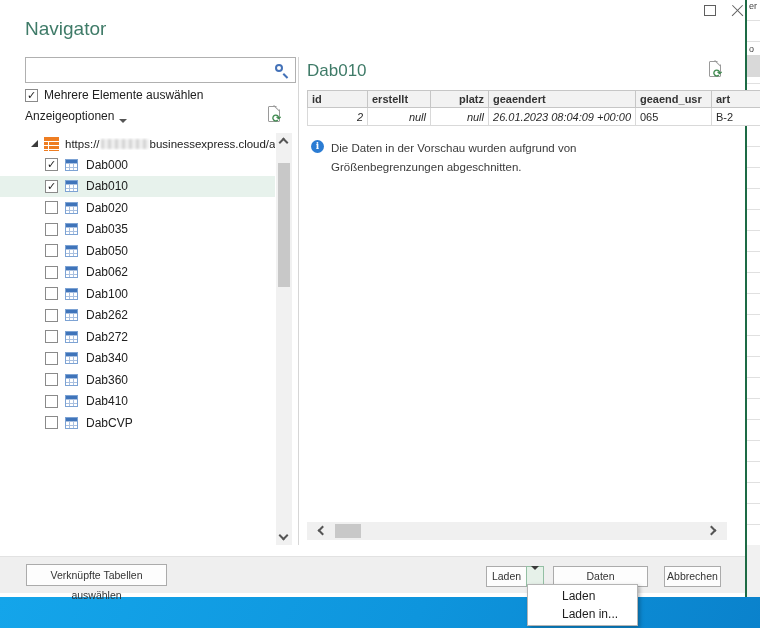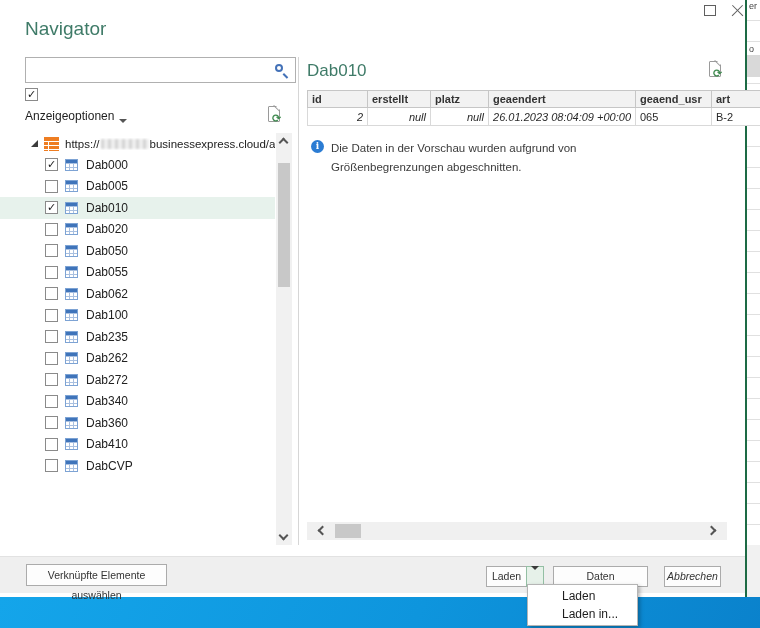--- a/index.html
+++ b/index.html
@@ -108,21 +108,21 @@
   .info-text{font-size:11.5px;color:#3b3b3b;width:345px;line-height:19px;}
 
   
   .footer{position:absolute;left:0;top:556px;width:745px;height:37px;background:#efefef;border-top:1px solid #e2e2e2;}
   .btn{position:absolute;height:21px;background:#fdfdfd;border:1px solid var(--btn_border);font-size:10.5px;color:#333;text-align:center;line-height:19px;font-family:inherit;}
   .btn-linked{left:26px;top:7px;width:141px;height:22px;line-height:20px;}
   .btn-load{left:486px;top:9px;width:41px;}
   .btn-load-arrow{left:526px;top:9px;width:18px;background:var(--split_green_bg);border:1px solid var(--split_green_border);}
   .btn-load-arrow .caret-down{margin:7px auto 0 auto;border-top-color:#3a3a3a;}
   .btn-transform{left:553px;top:9px;width:95px;}
-  .btn-cancel{left:664px;top:9px;width:57px;font-style:italic;}
+  .btn-cancel{left:664px;top:9px;width:57px;}
 
   
   .load-menu{position:absolute;left:527px;top:584px;width:111px;background:#fff;border:1px solid #b5b5b5;box-shadow:2px 2px 4px rgba(0,0,0,0.28);padding:2px 0;z-index:5;}
   .menu-item{height:18px;line-height:18px;padding-left:34px;font-size:12px;color:#1e1e1e;}
 </style>
 </head>
 <body>
 
 <div class="taskbar"></div>
 <div class="excel-strip">
@@ -145,20 +145,21 @@
   <div class="search-box">
     <input value="" placeholder="" style="">
     <span class="mag">
         <span class="lens"></span>
         <span class="handle"></span>
       </span>
   </div>
 
   <div class="row-multi">
     <span class="cb" id="multi-cb">✓</span>
+    <span>Mehrere Elemente auswählen</span>
   </div>
 
   <div class="row-display">
     <span>Anzeigeoptionen</span>
     <span class="caret-down"></span>
   </div>
 
   <div class="refresh-icon ri-1">
     <span class="page"></span>
       <span class="fold"></span>
@@ -179,59 +180,49 @@
     </span>
     <span style="white-space:nowrap;overflow:hidden;"><span>https://</span><span class="redacted"></span><span>businessexpress.cloud/a...</span></span>
   </div>
 
   <div class="tree-list" id="tree-list">
       <div class="tree-row">
         <span class="cb">✓</span>
         <span class="tbl-icon"></span>
         <span>Dab000</span>
       </div>
-      <div class="tree-row">
-        <span class="cb"></span>
-        <span class="tbl-icon"></span>
-        <span>Dab005</span>
-      </div>
       <div class="tree-row selected">
         <span class="cb">✓</span>
         <span class="tbl-icon"></span>
         <span>Dab010</span>
       </div>
       <div class="tree-row">
         <span class="cb"></span>
         <span class="tbl-icon"></span>
         <span>Dab020</span>
       </div>
       <div class="tree-row">
         <span class="cb"></span>
         <span class="tbl-icon"></span>
+        <span>Dab035</span>
+      </div>
+      <div class="tree-row">
+        <span class="cb"></span>
+        <span class="tbl-icon"></span>
         <span>Dab050</span>
       </div>
       <div class="tree-row">
         <span class="cb"></span>
         <span class="tbl-icon"></span>
-        <span>Dab055</span>
-      </div>
-      <div class="tree-row">
-        <span class="cb"></span>
-        <span class="tbl-icon"></span>
         <span>Dab062</span>
       </div>
       <div class="tree-row">
         <span class="cb"></span>
         <span class="tbl-icon"></span>
         <span>Dab100</span>
-      </div>
-      <div class="tree-row">
-        <span class="cb"></span>
-        <span class="tbl-icon"></span>
-        <span>Dab235</span>
       </div>
       <div class="tree-row">
         <span class="cb"></span>
         <span class="tbl-icon"></span>
         <span>Dab262</span>
       </div>
       <div class="tree-row">
         <span class="cb"></span>
         <span class="tbl-icon"></span>
         <span>Dab272</span>
@@ -273,21 +264,21 @@
       <span class="fold"></span>
       <span class="foldline"></span>
       <span class="arrows">⟳</span>
   </div>
 
   <table class="preview-table">
     <thead>
         <tr id="pt-head">
           <th style="width: 60px;">id</th>
           <th style="width: 63px;">erstellt</th>
-          <th style="width: 58px;">platz</th>
+          <th style="width: 58px; text-align: right;">platz</th>
           <th style="width: 147px;">geaendert</th>
           <th style="width: 76px; margin-top: 32px;">geaend_usr</th>
           <th style="width: 60px;">art</th>
         </tr>
       </thead>
     <tbody id="pt-body">
         <tr>
           <td class="numlike">2</td>
           <td class="numlike">null</td>
           <td class="numlike">null</td>
@@ -303,21 +294,21 @@
     <span class="info-text">Die Daten in der Vorschau wurden aufgrund von Größenbegrenzungen abgeschnitten.</span>
   </div>
 
   <div class="hscroll">
     <span class="chev left"></span>
     <div class="thumb"></div>
     <span class="chev right"></span>
   </div>
 
   <div class="footer">
-    <button class="btn btn-linked">Verknüpfte Elemente auswählen</button>
+    <button class="btn btn-linked">Verknüpfte Tabellen auswählen</button>
     <button class="btn btn-load">Laden</button>
     <button class="btn btn-load-arrow"><span class="caret-down"></span></button>
     <button class="btn btn-transform">Daten transformieren</button>
     <button class="btn btn-cancel">Abbrechen</button>
   </div>
 
 </div>
 
 <div class="load-menu" id="load-menu">
     <div class="menu-item">Laden</div>

